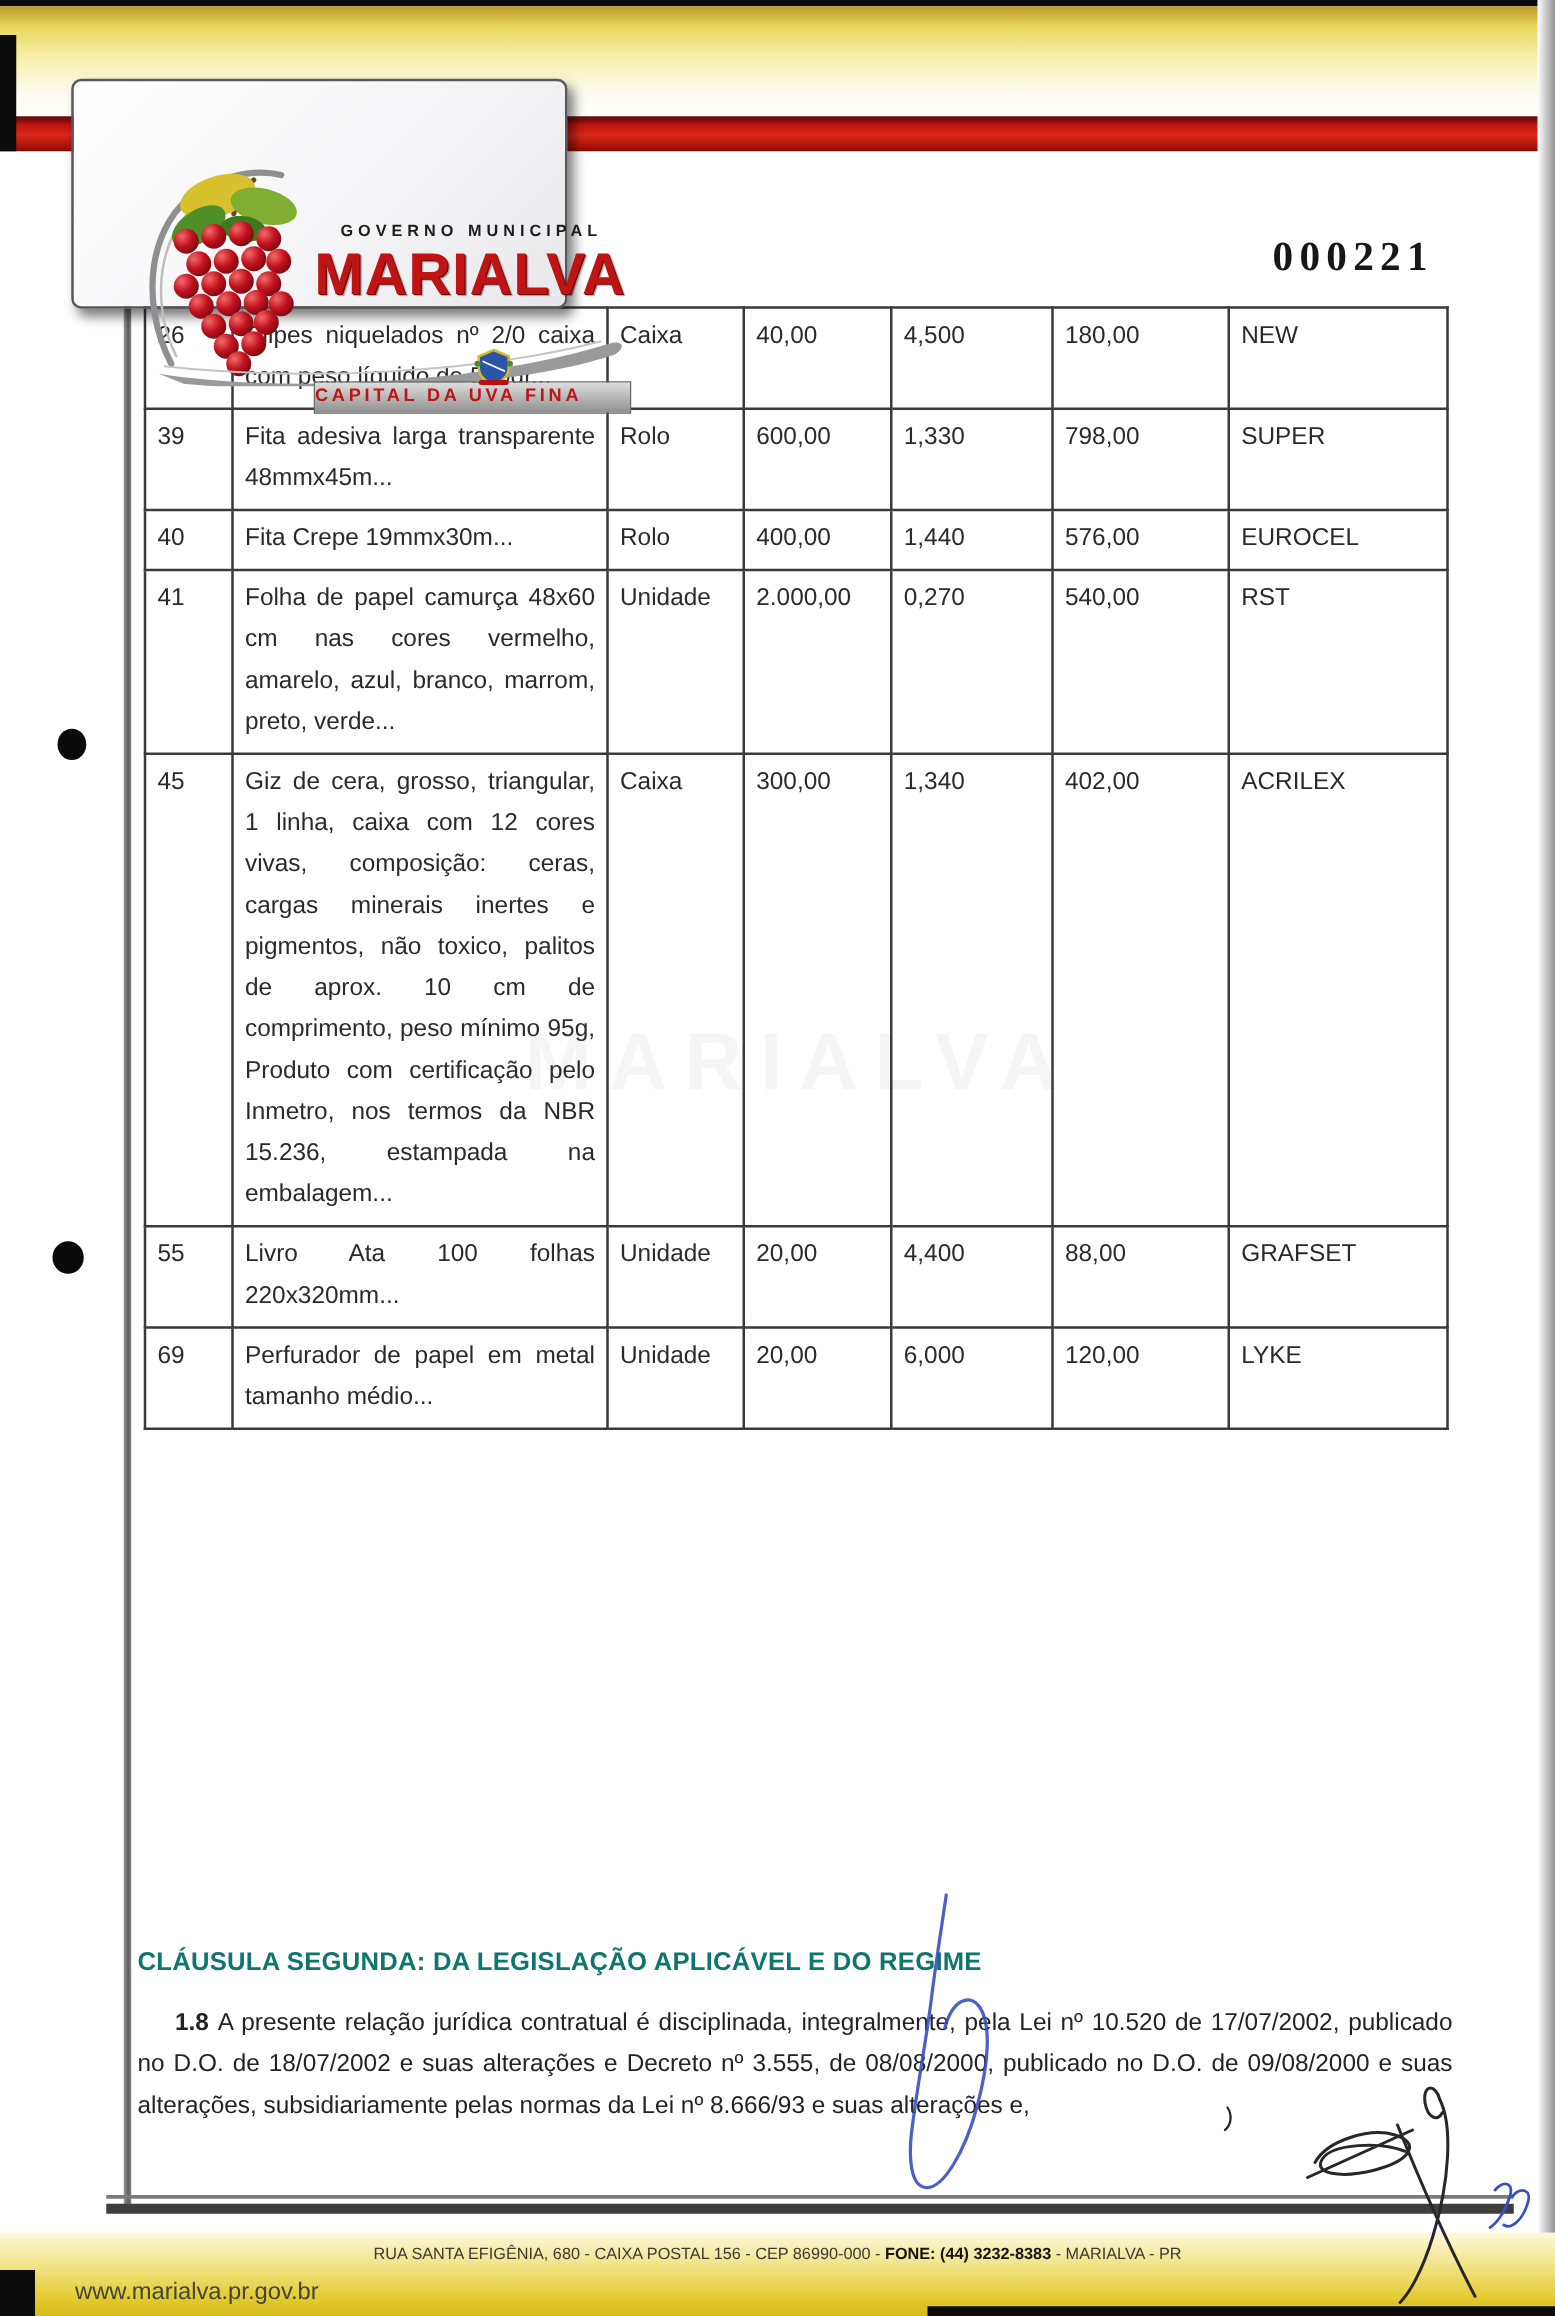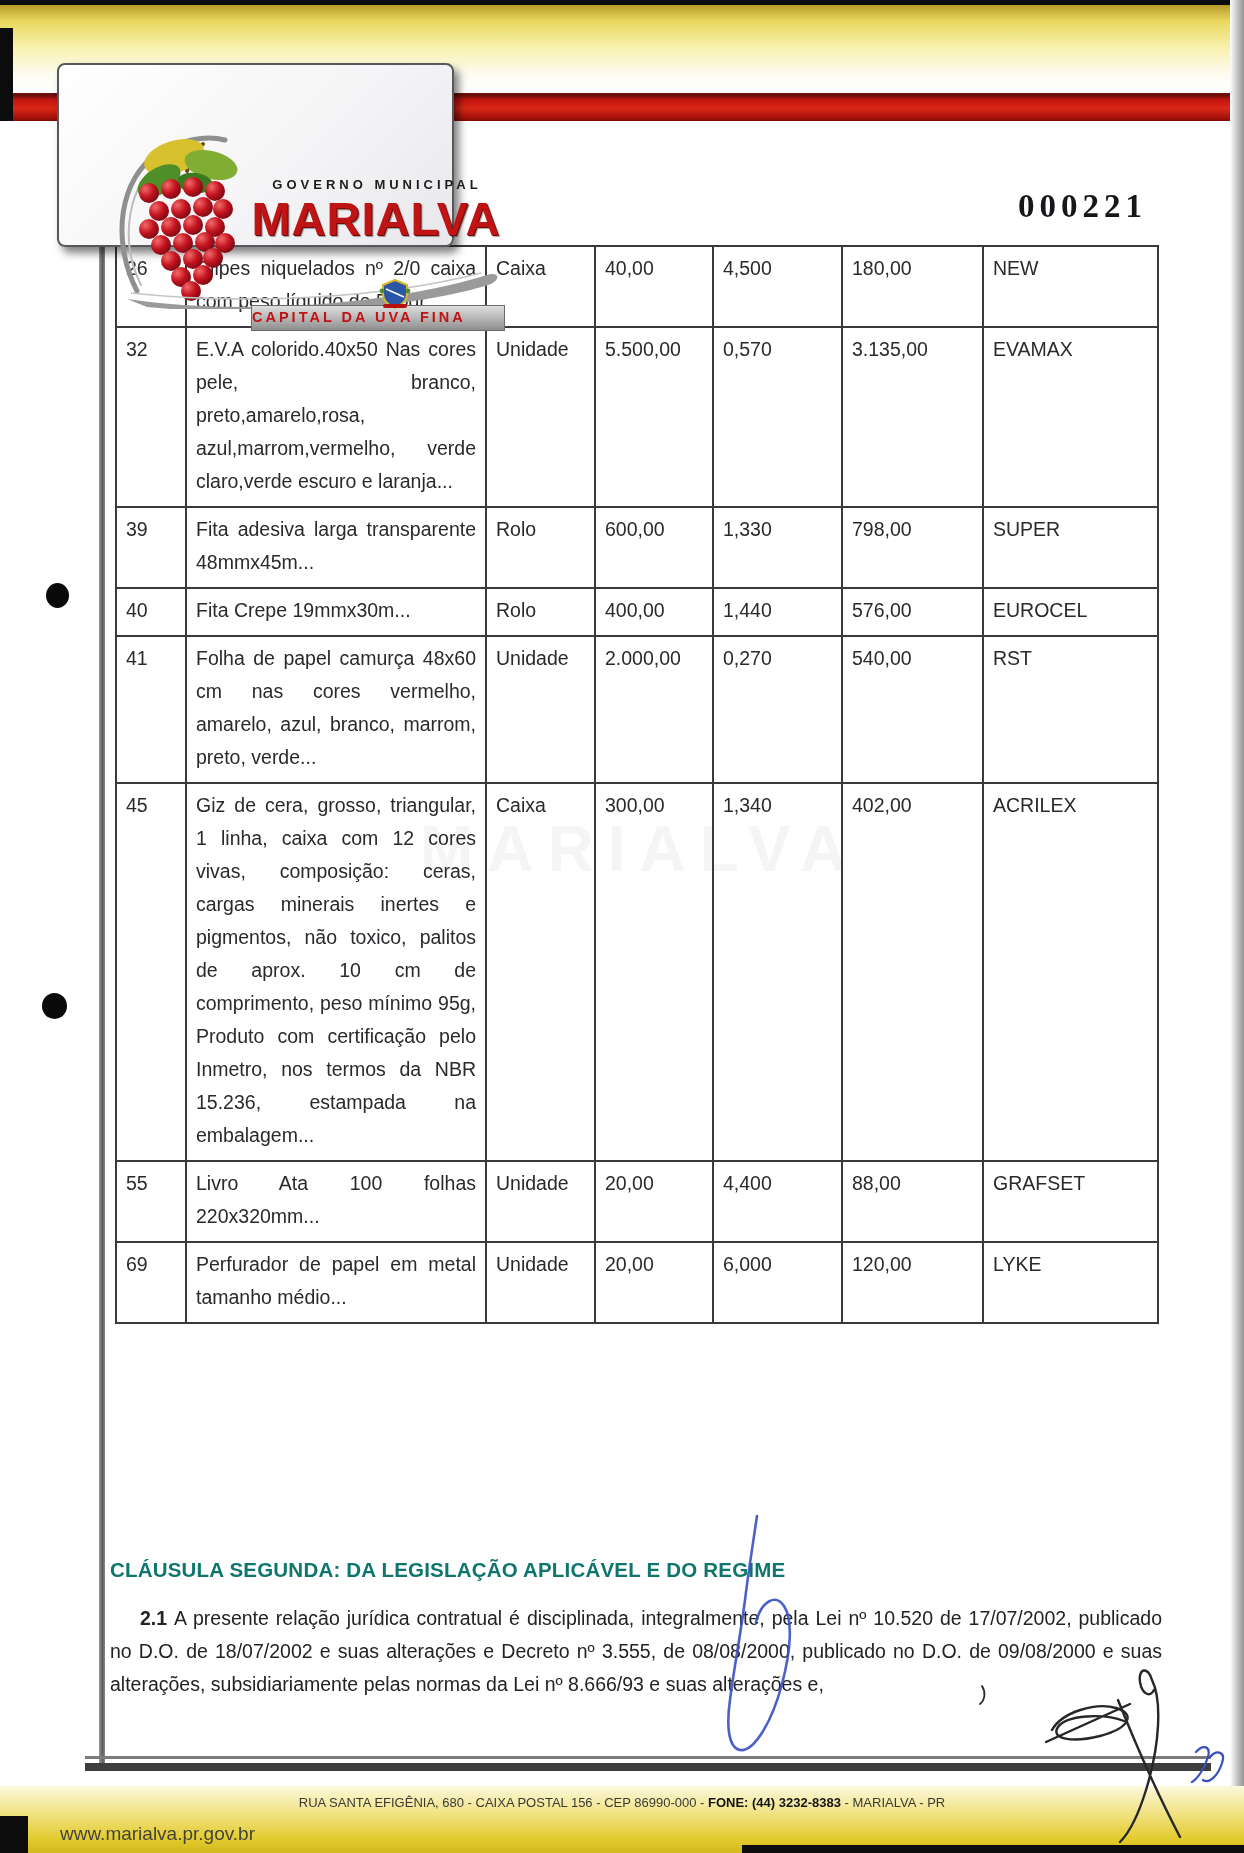--- a/index.html
+++ b/index.html
@@ -176,29 +176,20 @@
         <tr>
       <td class="c-num">26</td>
       <td class="c-desc">Clipes niquelados nº 2/0 caixa com peso líquido de 500gr...</td>
       <td class="c-unit">Caixa</td>
       <td class="c-qty">40,00</td>
       <td class="c-uprice">4,500</td>
       <td class="c-total">180,00</td>
       <td class="c-brand">NEW</td>
     </tr>
         <tr>
-      <td class="c-num">32</td>
-      <td class="c-desc">E.V.A colorido.40x50 Nas cores pele, branco, preto,amarelo,rosa, azul,marrom,vermelho, verde claro,verde escuro e laranja...</td>
-      <td class="c-unit">Unidade</td>
-      <td class="c-qty">5.500,00</td>
-      <td class="c-uprice">0,570</td>
-      <td class="c-total">3.135,00</td>
-      <td class="c-brand">EVAMAX</td>
-    </tr>
-        <tr>
       <td class="c-num">39</td>
       <td class="c-desc">Fita adesiva larga transparente 48mmx45m...</td>
       <td class="c-unit">Rolo</td>
       <td class="c-qty">600,00</td>
       <td class="c-uprice">1,330</td>
       <td class="c-total">798,00</td>
       <td class="c-brand">SUPER</td>
     </tr>
         <tr>
       <td class="c-num">40</td>
@@ -246,21 +237,21 @@
       <td class="c-brand">LYKE</td>
     </tr>
       </tbody>
   </table>
 
   <div class="hole-punch top"></div>
   <div class="hole-punch bottom"></div>
 
   <div class="clause-section">
     <h2>CLÁUSULA SEGUNDA: DA LEGISLAÇÃO APLICÁVEL E DO REGIME</h2>
-    <p><b>2.1</b><span>A presente relação jurídica contratual é disciplinada, integralmente, pela Lei nº 10.520 de 17/07/2002, publicado no D.O. de 18/07/2002 e suas alterações e Decreto nº 3.555, de 08/08/2000, publicado no D.O. de 09/08/2000 e suas alterações, subsidiariamente pelas normas da Lei nº 8.666/93 e suas alterações e,</span></p>
+    <p><b>1.8</b><span>A presente relação jurídica contratual é disciplinada, integralmente, pela Lei nº 10.520 de 17/07/2002, publicado no D.O. de 18/07/2002 e suas alterações e Decreto nº 3.555, de 08/08/2000, publicado no D.O. de 09/08/2000 e suas alterações, subsidiariamente pelas normas da Lei nº 8.666/93 e suas alterações e,</span></p>
   </div>
 
   <div class="footer-band"></div>
   <div class="footer-address"><span>RUA SANTA EFIGÊNIA, 680 - CAIXA POSTAL 156 - CEP 86990-000 - </span><b>FONE: (44) 3232-8383</b><span> - MARIALVA - PR</span></div>
   <div class="footer-website">www.marialva.pr.gov.br</div>
   <div class="bottom-edge-right"></div>
   <div class="bottom-edge-left"></div>
 
   <svg class="pen-overlay" viewBox="0 0 1244 1853">
     <path d="M 757,1516 C 752,1550 748,1575 745,1600 C 741,1632 734,1668 730,1700 C 726,1728 729,1748 740,1750 C 754,1752 772,1722 782,1684 C 791,1650 793,1620 784,1606 C 776,1594 762,1600 756,1622" fill="none" stroke="#3a4fc0" stroke-width="2.6" stroke-linecap="round" opacity="0.9"></path>

